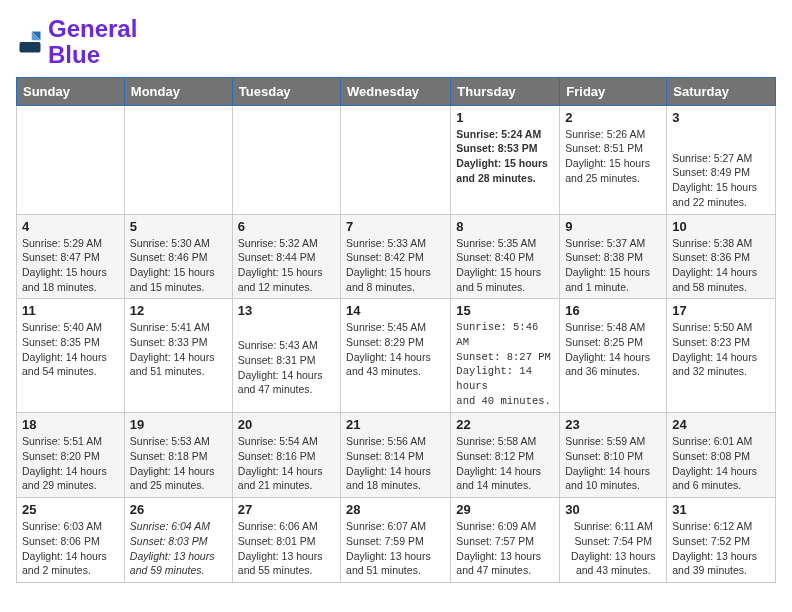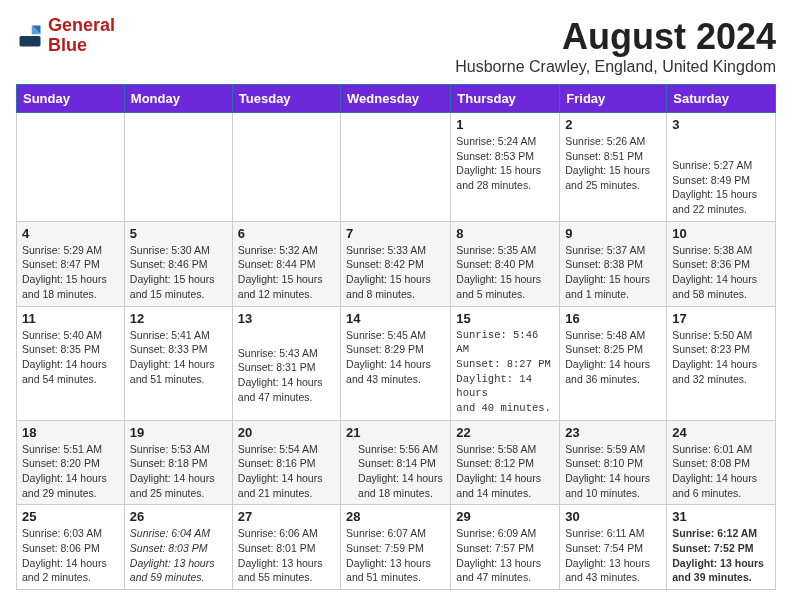--- a/index.html
+++ b/index.html
@@ -15,23 +15,23 @@
       justify-content: space-between;
       align-items: flex-start;
       margin-bottom: 8px;
     }
     .logo {
       display: flex;
       align-items: center;
       gap: 4px;
     }
     .logo-text {
-      font-size: 18px;
+      font-size: 24px;
       font-weight: bold;
-      color: #b91c1c;
+      color: #6d28d9;
       line-height: 1.1;
     }
     .logo-text span {
       display: block;
     }
     .logo-icon {
       width: 28px;
       height: 28px;
     }
     .title-area {
@@ -45,21 +45,21 @@
     .location {
       font-size: 16px;
       color: #333;
     }
     table {
       width: 100%;
       border-collapse: collapse;
       font-size: 11px;
     }
     thead tr th {
-      background-color: #6d28d9;
+      background-color: #737373;
       color: #fff;
       text-align: left;
       padding: 6px 6px;
       font-size: 13px;
       font-weight: bold;
       border: 1px solid #2e6db4;
     }
     tbody tr td {
       border: 1px solid #ccc;
       vertical-align: top;
@@ -96,24 +96,20 @@
       <rect x="0" y="0" width="32" height="32" fill="white"></rect>
       <polygon points="18,4 28,4 28,14" fill="#2e6db4"></polygon>
       <polygon points="18,4 28,14 18,14" fill="#5a9fd4"></polygon>
       <rect x="4" y="16" width="24" height="12" rx="2" fill="#1a3a5c"></rect>
     </svg>
     <div class="logo-text">
       <span>General</span>
       <span>Blue</span>
     </div>
   </div>
-  <div class="title-area">
-    <div class="month-year">August 2024</div>
-    <div class="location">Husborne Crawley, England, United Kingdom</div>
-  </div>
 </div>
 
 <table>
   <thead>
     <tr>
     <th>Sunday</th>
         <th>Monday</th>
         <th>Tuesday</th>
         <th>Wednesday</th>
         <th>Thursday</th>
@@ -122,21 +118,21 @@
       </tr>
   </thead>
   <tbody id="calendar-body">
   <tr>
         <td class="empty-cell"></td>
         <td class="empty-cell"></td>
         <td class="empty-cell"></td>
         <td class="empty-cell"></td>
         <td>
           <span class="day-num">1</span>
-          <div class="day-info" style="white-space: pre-line;">Sunrise: 5:24 AM
+          <div class="day-info" style="white-space: pre-line; font-weight: bold;">Sunrise: 5:24 AM
 Sunset: 8:53 PM
 Daylight: 15 hours
 and 28 minutes.</div>
         </td>
         <td>
           <span class="day-num">2</span>
           <div class="day-info" style="white-space: pre-line;">Sunrise: 5:26 AM
 Sunset: 8:51 PM
 Daylight: 15 hours
 and 25 minutes.</div>
@@ -268,21 +264,21 @@
         </td>
         <td>
           <span class="day-num">20</span>
           <div class="day-info" style="white-space: pre-line;">Sunrise: 5:54 AM
 Sunset: 8:16 PM
 Daylight: 14 hours
 and 21 minutes.</div>
         </td>
         <td>
           <span class="day-num">21</span>
-          <div class="day-info" style="white-space: pre-line; margin-left: 12px;">Sunrise: 5:56 AM
+          <div class="day-info" style="white-space: pre-line;">Sunrise: 5:56 AM
 Sunset: 8:14 PM
 Daylight: 14 hours
 and 18 minutes.</div>
         </td>
         <td>
           <span class="day-num">22</span>
           <div class="day-info" style="white-space: pre-line;">Sunrise: 5:58 AM
 Sunset: 8:12 PM
 Daylight: 14 hours
 and 14 minutes.</div>
@@ -333,27 +329,27 @@
         </td>
         <td>
           <span class="day-num">29</span>
           <div class="day-info" style="white-space: pre-line;">Sunrise: 6:09 AM
 Sunset: 7:57 PM
 Daylight: 13 hours
 and 47 minutes.</div>
         </td>
         <td>
           <span class="day-num">30</span>
-          <div class="day-info" style="white-space: pre-line;">Sunrise: 6:11 AM
+          <div class="day-info" style="white-space: pre-line; text-align: center;">Sunrise: 6:11 AM
 Sunset: 7:54 PM
 Daylight: 13 hours
 and 43 minutes.</div>
         </td>
         <td>
           <span class="day-num">31</span>
-          <div class="day-info" style="white-space: pre-line; font-weight: bold;">Sunrise: 6:12 AM
+          <div class="day-info" style="white-space: pre-line;">Sunrise: 6:12 AM
 Sunset: 7:52 PM
 Daylight: 13 hours
 and 39 minutes.</div>
         </td>
       </tr>
     </tbody>
 </table>
 
 </body></html>

